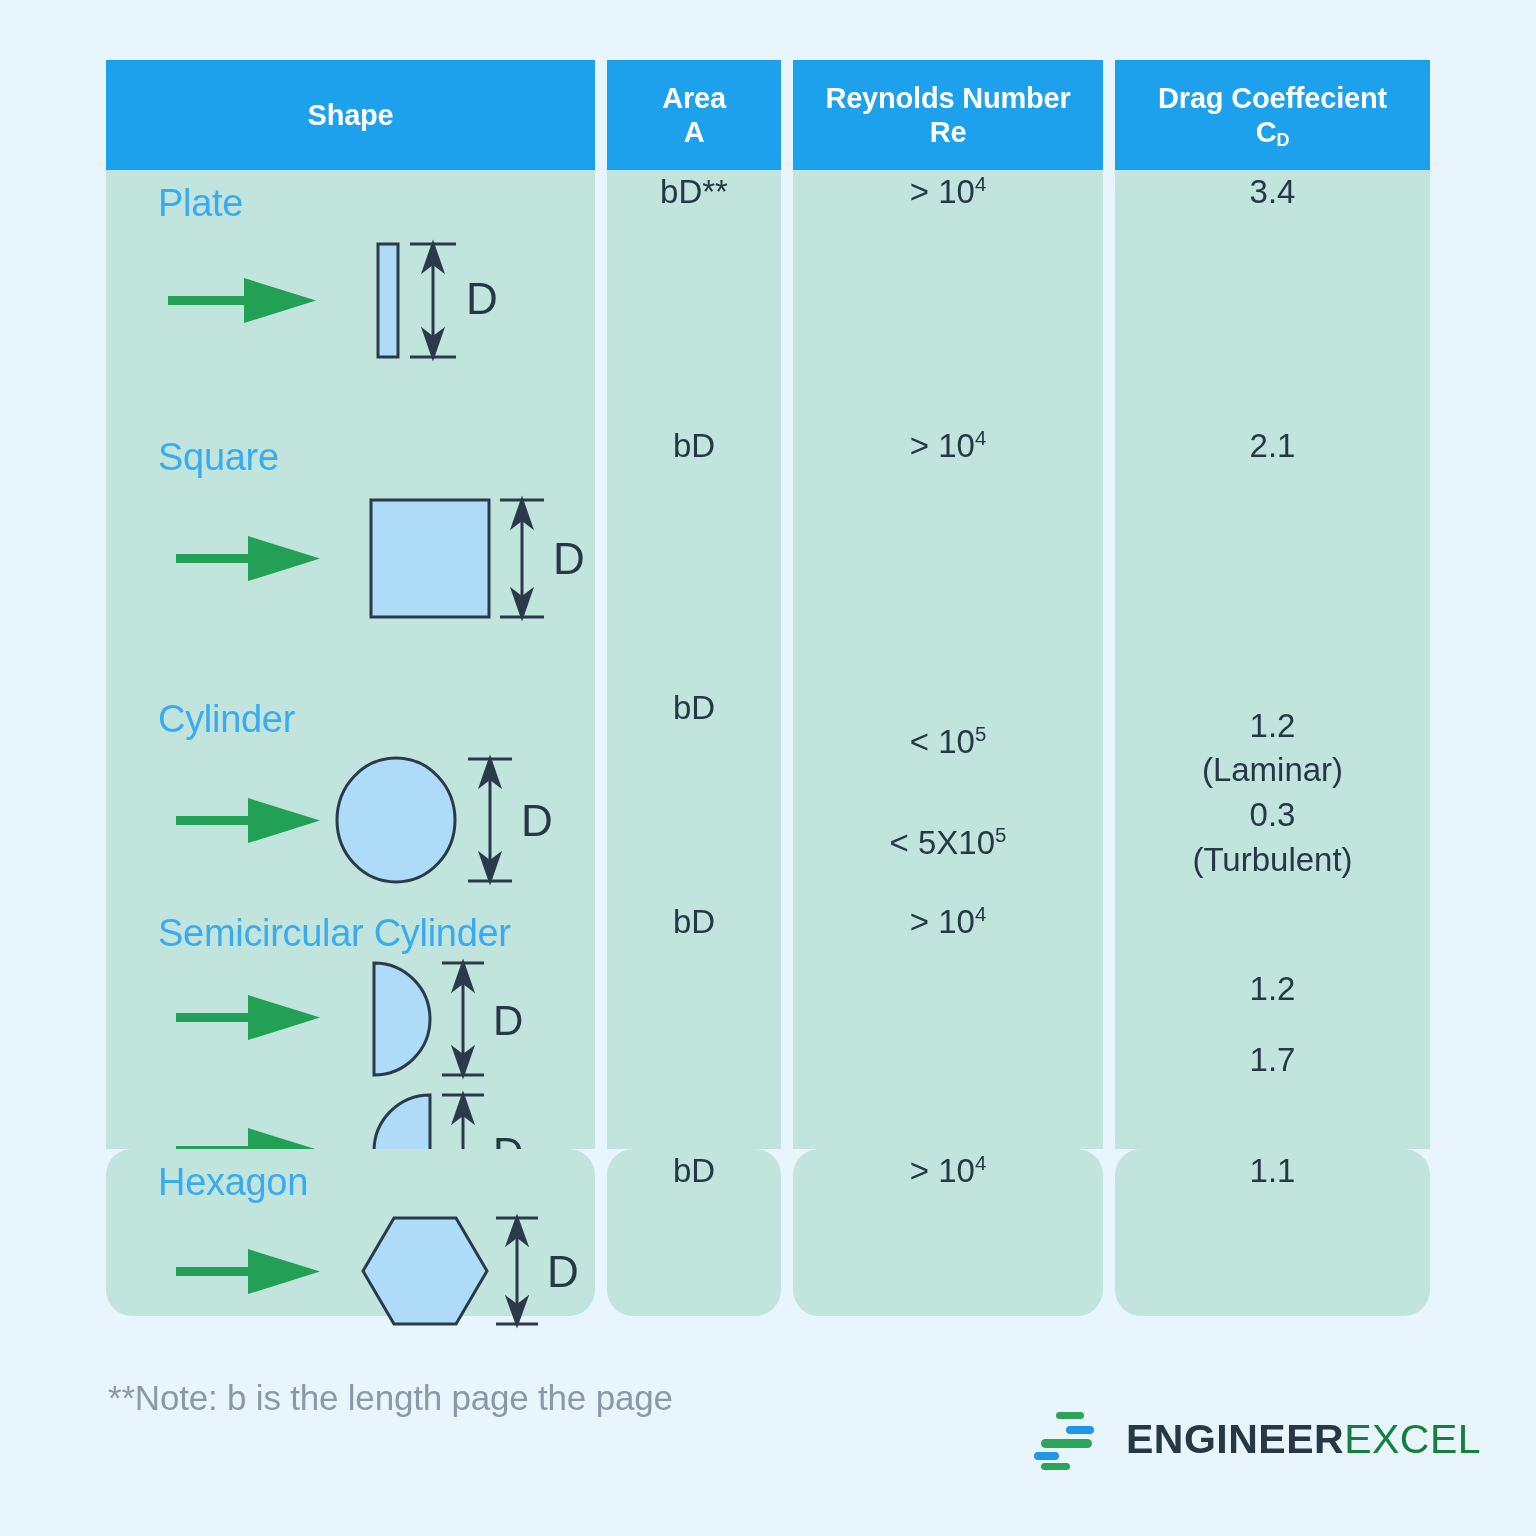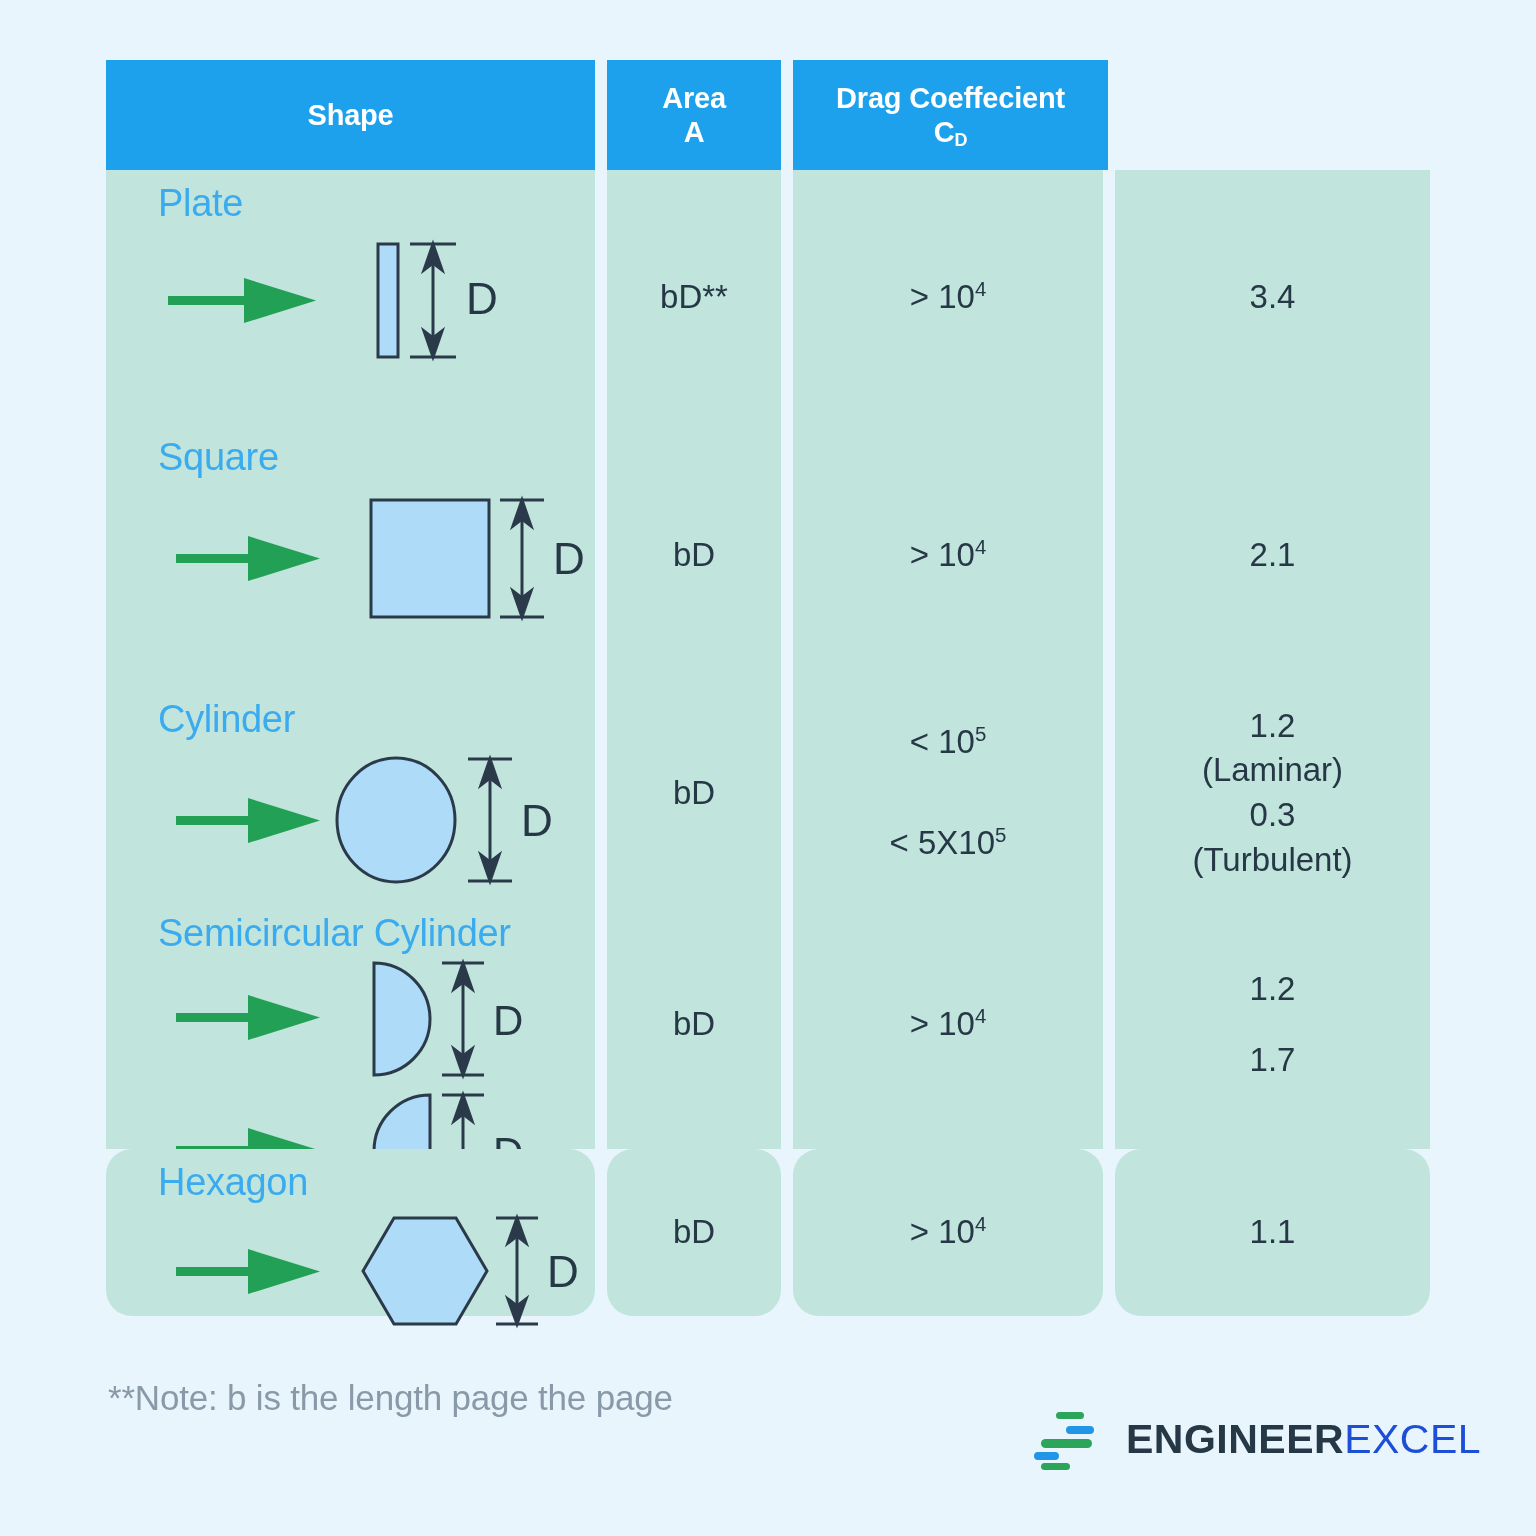--- a/index.html
+++ b/index.html
@@ -56,21 +56,20 @@
     top: 0.22em;
   }
 
   .cell {
     background: #c1e4dc;
     position: relative;
     box-sizing: border-box;
   }
   .cell.center {
     display: flex;
-    align-items: center;
     justify-content: center;
     text-align: center;
     color: #263746;
     font-size: 33px;
     line-height: 1.35;
   }
   .cell.stack {
     flex-direction: column;
   }
   .gap-lg { height: 56px; }
@@ -128,37 +127,43 @@
     gap: 18px;
   }
   .logo-mark { width: 74px; height: 62px; display: block; }
   .logo-text {
     font-size: 41px;
     letter-spacing: 0.5px;
     color: #263746;
     white-space: nowrap;
   }
   .logo-text .b { font-weight: 700; }
-  .logo-text .l { font-weight: 400; color: #1d4ed8; }
+  .logo-text .l { font-weight: 400; color: #15803d; }
 </style>
 </head>
 <body>
 
 <div class="page">
 
   <div class="table">
 
     <div class="row">
       <div class="head-cell c-shape">
         <span>Shape</span>
       </div>
       <div class="head-cell c-area">
         <div>
           <div>Area</div>
           <div>A</div>
+        </div>
+      </div>
+      <div class="head-cell c-re">
+        <div>
+          <div>Reynolds Number</div>
+          <div>Re</div>
         </div>
       </div>
       <div class="head-cell c-cd">
         <div>
           <div>Drag Coeffecient</div>
           <div><span>C</span><sub>D</sub></div>
         </div>
       </div>
     </div>
 

